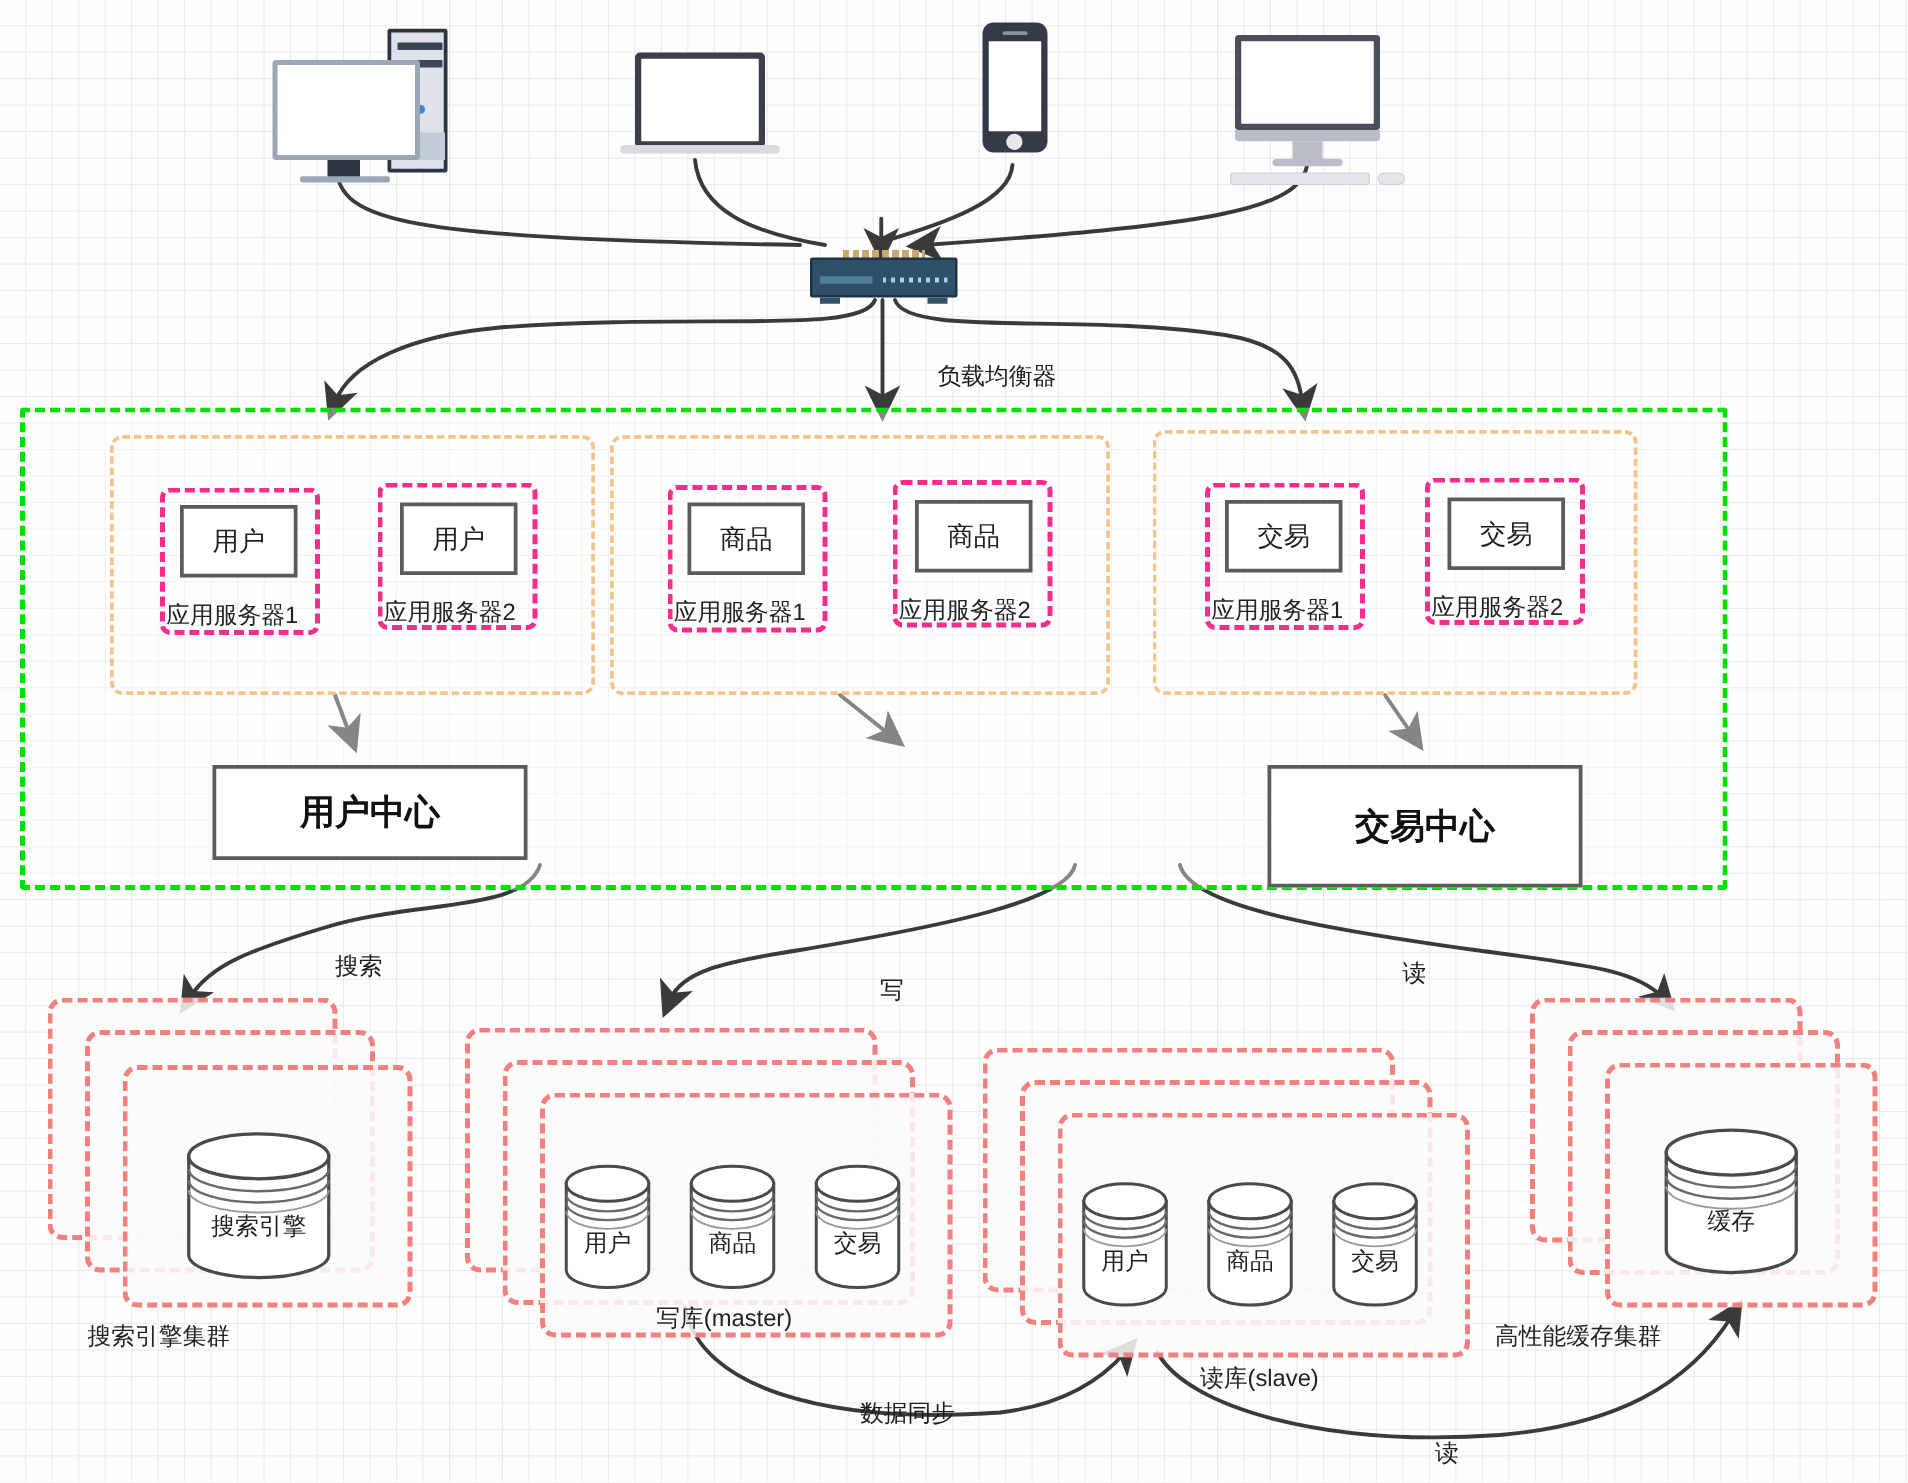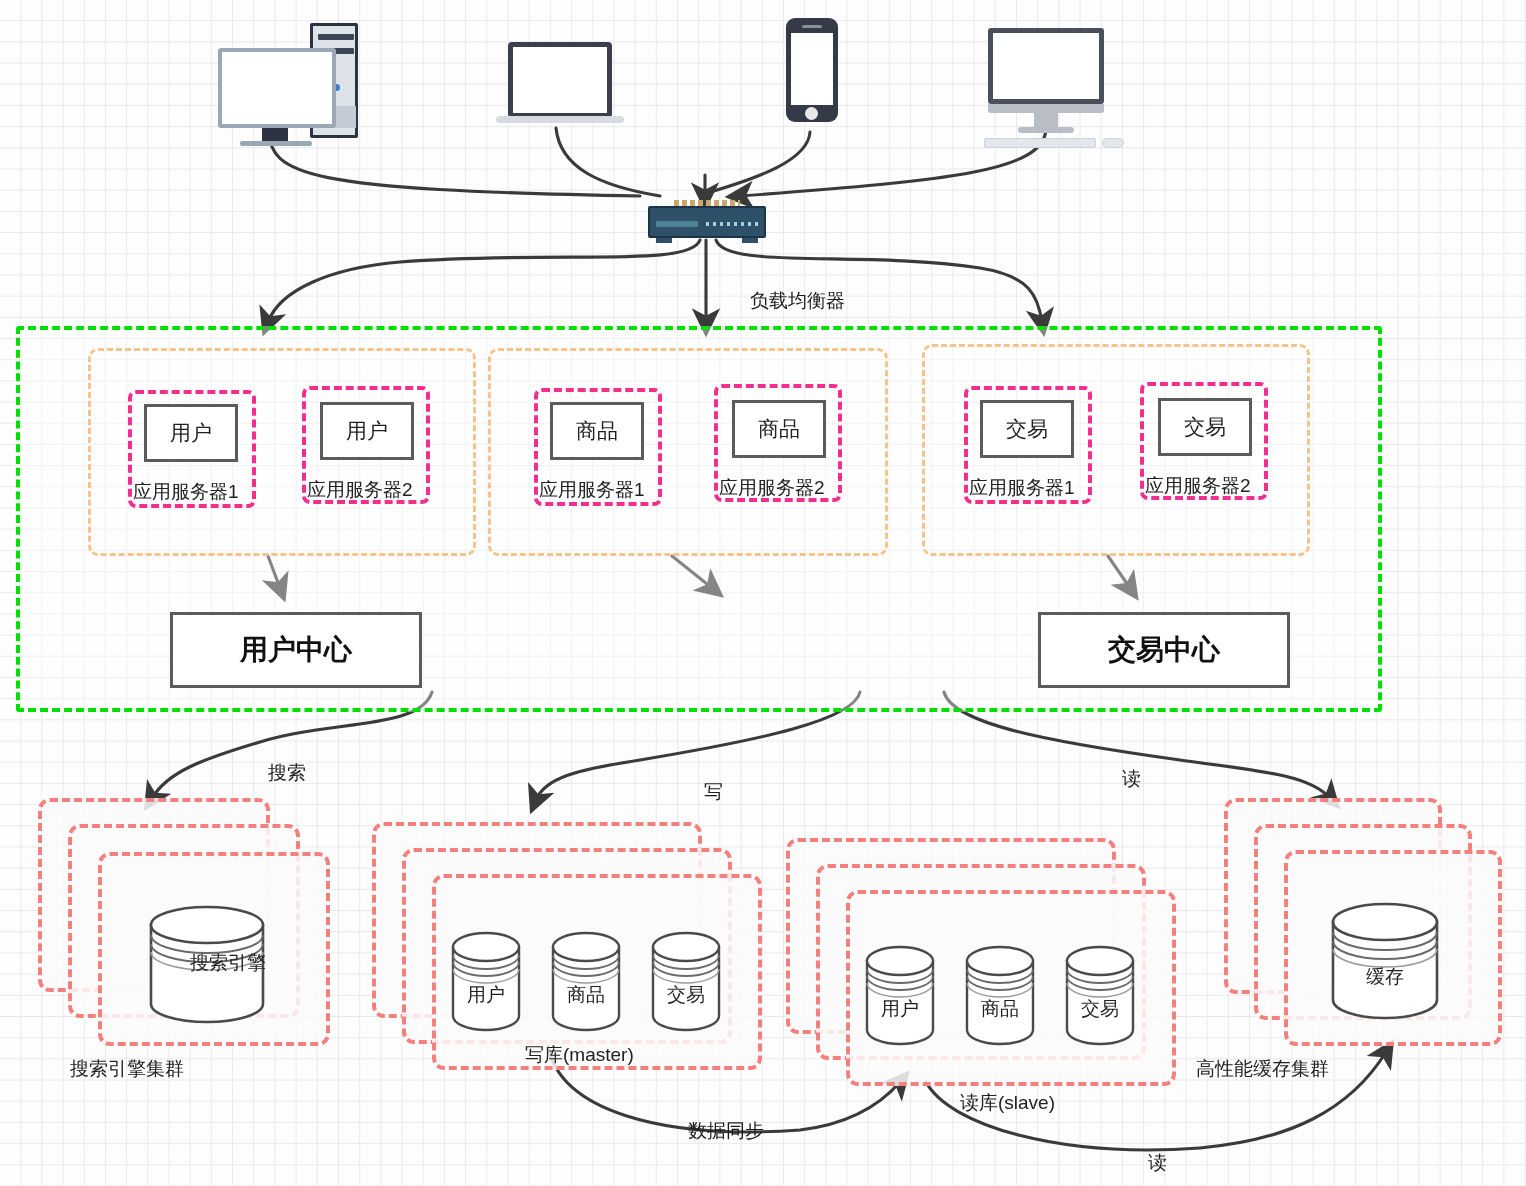--- a/index.html
+++ b/index.html
@@ -184,38 +184,38 @@
   <div class="app-box" style="left:732px;top:400px;width:94px;height:58px;">商品</div>
   <div class="app-cap" style="left:719px;top:475px;">应用服务器2</div>
 
   <div class="orange-zone" style="left:922px;top:344px;width:388px;height:212px;"></div>
   <div class="pink-zone" style="left:964px;top:386px;width:128px;height:118px;"></div>
   <div class="app-box" style="left:980px;top:400px;width:94px;height:58px;">交易</div>
   <div class="app-cap" style="left:969px;top:475px;">应用服务器1</div>
   <div class="pink-zone" style="left:1140px;top:382px;width:128px;height:118px;"></div>
   <div class="app-box" style="left:1158px;top:398px;width:94px;height:58px;">交易</div>
   <div class="app-cap" style="left:1145px;top:473px;">应用服务器2</div>
-  <div class="center-box" style="left:1014px;top:612px;width:252px;height:76px;margin-left:24px;">交易中心</div>
+  <div class="center-box" style="left:1014px;top:612px;width:252px;height:98px;">交易中心</div>
 
   <div class="edge-label" style="left:268px;top:738px;">搜索</div>
   <div class="edge-label" style="left:704px;top:757px;">写</div>
   <div class="edge-label" style="left:1122px;top:744px;">读</div>
 
   <div class="red-card" style="left:38px;top:798px;width:232px;height:194px;"></div>
   <div class="red-card" style="left:68px;top:824px;width:232px;height:194px;"></div>
   <div class="red-card" style="left:98px;top:852px;width:232px;height:194px;"></div>
   <div class="cyl" style="left:148px;top:904px;width:118px;">
     <svg width="118" height="122" viewBox="0 0 118 122">
       <path d="M3,21 L3,100 A56,18 0 0 0 115,100 L115,21 Z" fill="#ffffff" stroke="#4a4a4a" stroke-width="2.6"></path>
       <ellipse cx="59" cy="21" rx="56" ry="18" fill="#ffffff" stroke="#4a4a4a" stroke-width="2.6"></ellipse>
       <path d="M3,31 A56,18 0 0 0 115,31" fill="none" stroke="#6a6a6a" stroke-width="2"></path>
       <path d="M3,40 A56,18 0 0 0 115,40" fill="none" stroke="#6a6a6a" stroke-width="2"></path>
       <path d="M3,48 A56,18 0 0 0 115,48" fill="none" stroke="#9a9a9a" stroke-width="1.6"></path>
     </svg>
-    <div class="lbl" style="top:46px;text-align:right;">搜索引擎</div>
+    <div class="lbl" style="top:64px;">搜索引擎</div>
   </div>
   <div class="cluster-cap" style="left:70px;top:1056px;">搜索引擎集群</div>
 
   <div class="red-card" style="left:372px;top:822px;width:330px;height:196px;"></div>
   <div class="red-card" style="left:402px;top:848px;width:330px;height:196px;"></div>
   <div class="red-card" style="left:432px;top:874px;width:330px;height:196px;"></div>
   <div class="cyl" style="left:450px;top:930px;width:72px;">
     <svg width="72" height="104" viewBox="0 0 72 104">
       <path d="M3,17 L3,86 A33,14 0 0 0 69,86 L69,17 Z" fill="#ffffff" stroke="#4a4a4a" stroke-width="2.4"></path>
       <ellipse cx="36" cy="17" rx="33" ry="14" fill="#ffffff" stroke="#4a4a4a" stroke-width="2.4"></ellipse>

